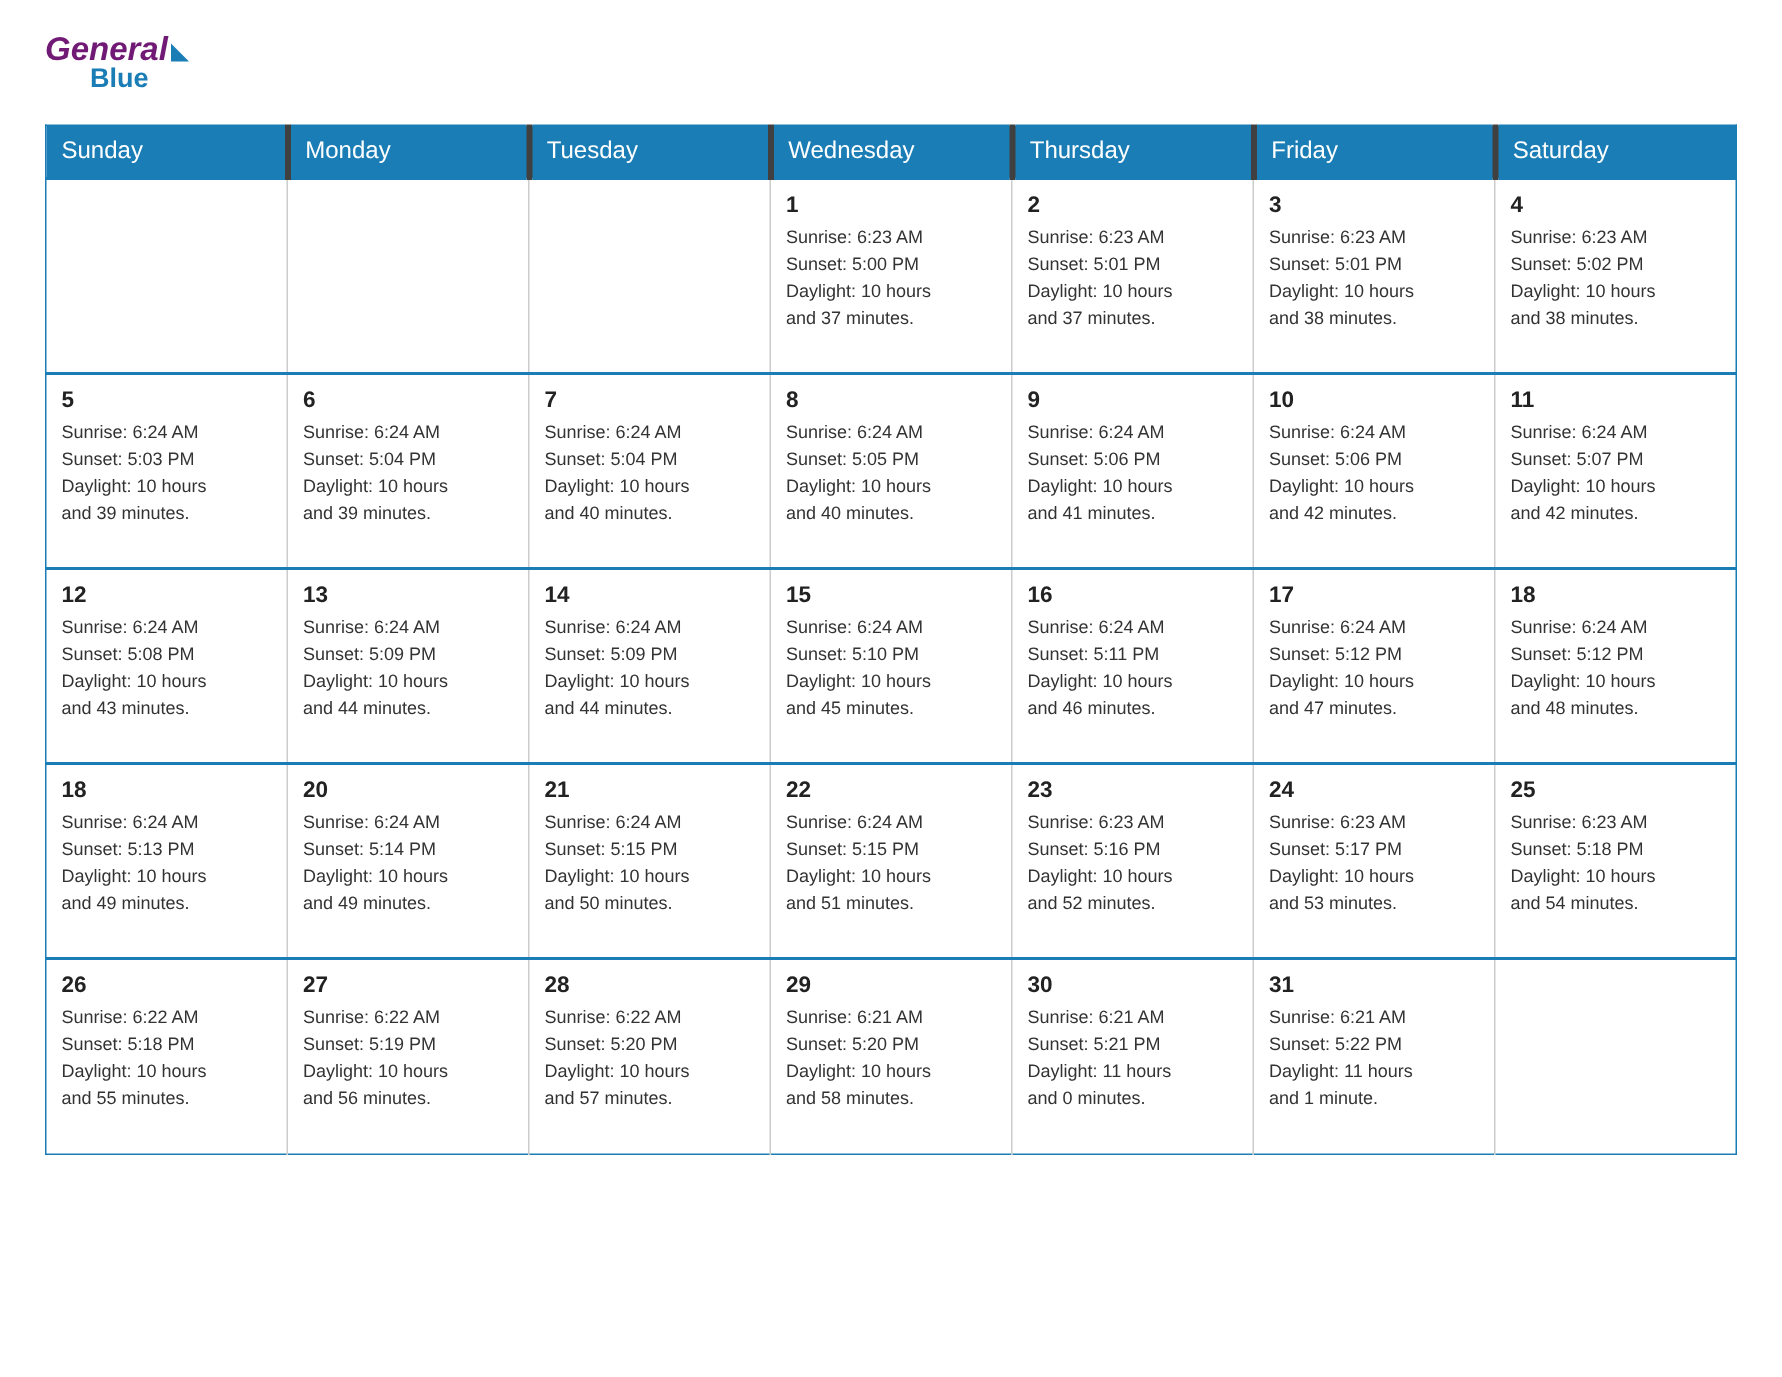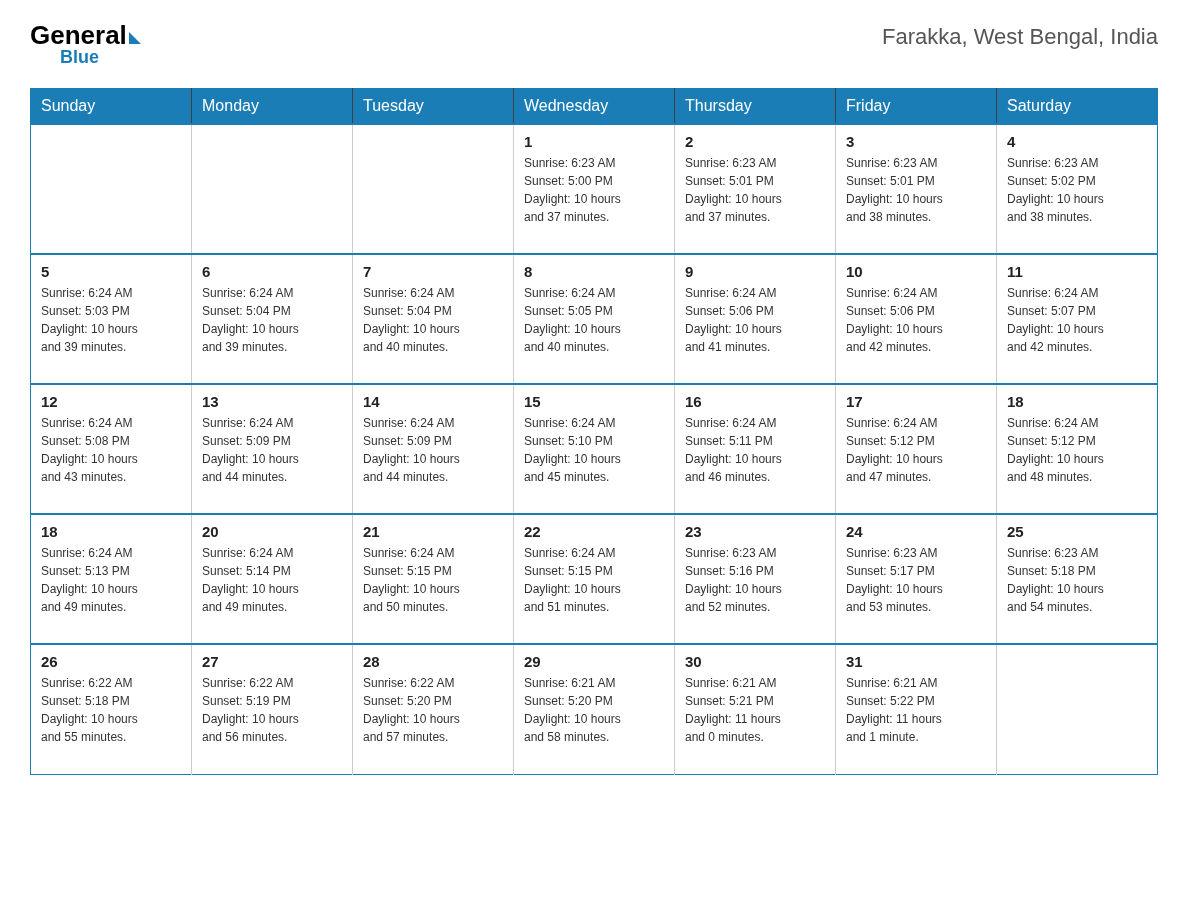--- a/index.html
+++ b/index.html
@@ -19,23 +19,24 @@
     .logo {
       display: flex;
       flex-direction: column;
       align-items: flex-start;
     }
     .logo-top {
       display: flex;
       align-items: center;
     }
     .logo-text-general {
-      font-size: 26px;
+      font-size: 22px;
       font-weight: bold;
-      color: #000000;
+      color: #701a75;
+      font-style: italic;
     }
     .logo-arrow {
       width: 0;
       height: 0;
       border-left: 12px solid #1a7db5;
       border-top: 12px solid transparent;
       border-bottom: 0px solid transparent;
       margin-left: 2px;
       margin-top: 4px;
     }
@@ -65,21 +66,21 @@
       border-collapse: collapse;
       border: 1px solid #1a7db5;
     }
     .calendar thead tr th {
       background-color: #1a7db5;
       color: #fff;
       font-size: 16px;
       font-weight: normal;
       padding: 8px 10px;
       text-align: left;
-      border-right: 1px solid #404040;
+      border-right: 4px solid #404040;
     }
     .calendar thead tr th:last-child {
       border-right: none;
     }
     .calendar tbody tr {
       border-top: 2px solid #1a7db5;
     }
     .calendar tbody tr td {
       vertical-align: top;
       padding: 8px 10px;
@@ -113,21 +114,20 @@
 
 <div class="header">
   <div class="logo">
     <div class="logo-top">
       <span class="logo-text-general">General</span>
       <div class="logo-arrow"></div>
     </div>
     <span class="logo-text-blue">Blue</span>
   </div>
   <div class="title-section">
-    <div class="location">Farakka, West Bengal, India</div>
   </div>
 </div>
 
 <table class="calendar">
   <thead>
     <tr>
     <th>Sunday</th>
         <th>Monday</th>
         <th>Tuesday</th>
         <th>Wednesday</th>

